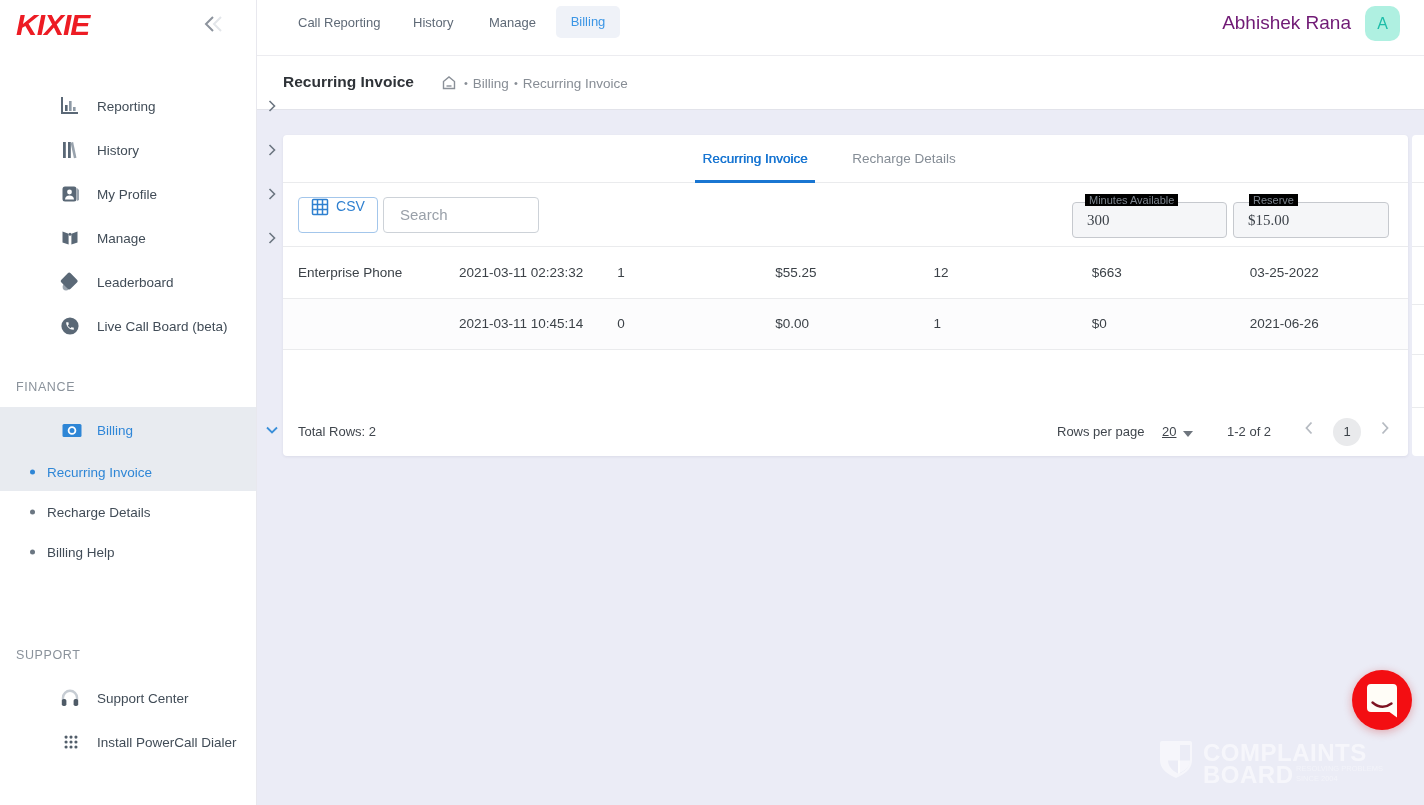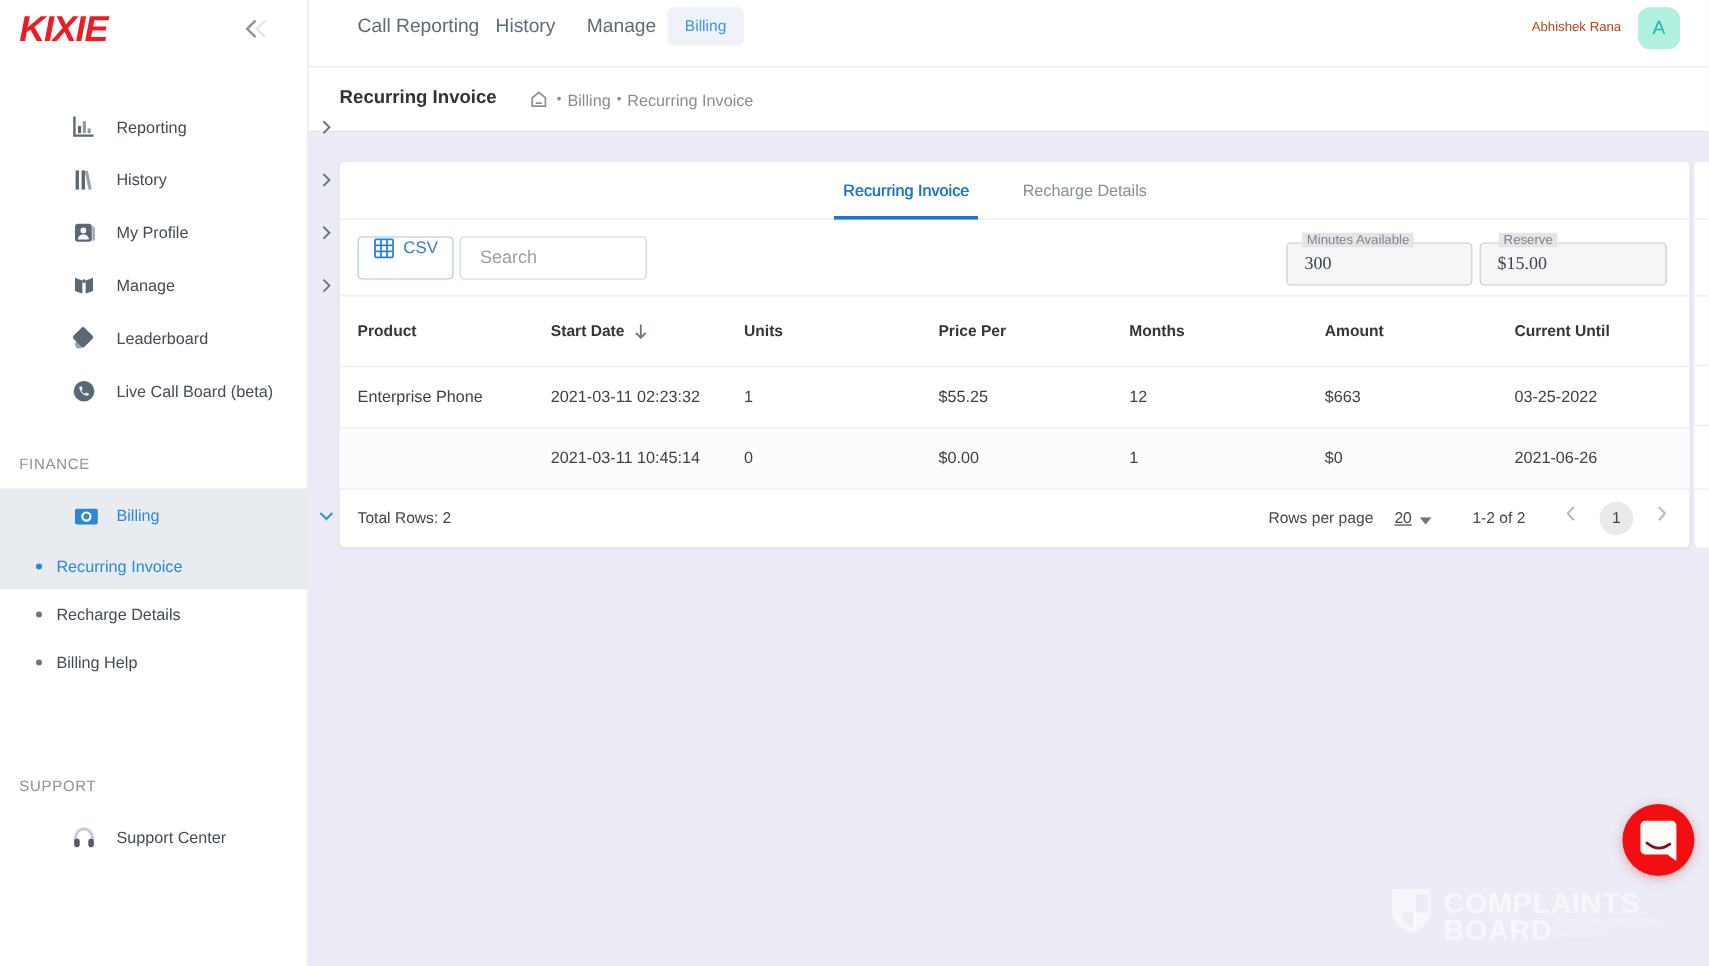--- a/index.html
+++ b/index.html
@@ -17,44 +17,44 @@
   .sec-label { position:absolute; left:16px; font-size:12.5px; color:#8a929b; letter-spacing:0.6px; }
   .hl { position:absolute; left:0; top:407px; width:256px; height:84px; background:#e8ebf0; }
   .sub-item { position:absolute; left:0; width:257px; height:40px; }
   .sub-item .bullet { position:absolute; left:30px; top:50%; transform:translateY(-50%); width:5px; height:5px; border-radius:50%; background:#6b7682; }
   .sub-item .sub-label { position:absolute; left:47px; top:50%; transform:translateY(-50%); font-size:13.5px; color:#414c57; }
   .sub-item.active .bullet { background:#2e86d6; }
   .sub-item.active .sub-label { color:#2e86d6; }
 
   
   #topnav { position:absolute; left:257px; top:0; width:1167px; height:56px; background:#fff; border-bottom:1px solid #ececf0; z-index:4; }
-  .nav-link { position:absolute; top:0; height:46px; line-height:46px; font-size:16px; color:#5f6a77; }
+  .nav-link { position:absolute; top:0; height:46px; line-height:46px; font-size:13px; color:#5f6a77; }
   .nav-chip { position:absolute; left:299px; top:6px; width:64px; height:32px; background:#eff2f8; border-radius:5px; line-height:32px; text-align:center; font-size:13px; color:#3c96e5; }
-  .username { position:absolute; right:73px; top:0; height:46px; line-height:46px; font-size:11px; color:#c2410c; }
+  .username { position:absolute; right:73px; top:0; height:46px; line-height:46px; font-size:19px; color:#701a75; }
   .avatar { position:absolute; left:1108px; top:6px; width:35px; height:35px; background:#aff0e1; border-radius:10px; text-align:center; line-height:35px; font-size:16px; color:#1cbda8; }
 
   
   #crumbbar { position:absolute; left:257px; top:56px; width:1167px; height:54px; background:#fff; border-bottom:1px solid #e2e3ea; z-index:3; }
   .page-title { position:absolute; left:26px; top:17px; font-size:15.5px; font-weight:bold; color:#2f3338; }
   .crumbs { position:absolute; left:184px; top:0; height:54px; display:flex; align-items:center; font-size:13.5px; color:#878d95; }
   .crumbs .dot { margin:0 5px; font-size:11px; }
 
   
   #card { position:absolute; left:283px; top:135px; width:1125px; height:321px; background:#fff; border-radius:4px; box-shadow:0 1px 3px rgba(40,40,80,0.08); z-index:2; }
   .tabbar { position:absolute; left:0; top:0; width:1125px; height:48px; border-bottom:1px solid #eaebed; }
   .tab { position:absolute; top:0; height:48px; line-height:48px; text-align:center; font-size:13.5px; }
   .tab.on { color:#1976d2; text-shadow:0.4px 0 #1976d2; }
   .tab.off { color:#858d96; }
   .tab-ind { position:absolute; left:412px; top:45px; width:120px; height:3px; background:#1976d2; }
   .toolbar { position:absolute; left:0; top:48px; width:1125px; height:64px; border-bottom:1px solid #eaebed; }
   .csv-btn { position:absolute; left:15px; top:14px; width:80px; height:36px; border:1px solid #a3c6eb; border-radius:4px; display:flex; align-items:flex-start; justify-content:center; gap:7px; color:#2f80d0; font-size:14px; }
   .search { position:absolute; left:100px; top:14px; width:156px; height:36px; border:1px solid #cdd2d8; border-radius:4px; line-height:34px; padding-left:16px; font-size:15px; color:#99a0a9; }
   .mui-field { position:absolute; top:19px; height:36px; background:#f5f6f8; border:1px solid #c6c9ce; border-radius:4px;font-family:Liberation Serif, serif; }
   .mui-field .val { position:absolute; left:14px; top:0; height:34px; line-height:34px; font-size:15px; color:#3d434a; }
-  .mui-label { position:absolute; top:11px; font-size:11px; color:#7c848e; background:#e5e5e5; padding:0 4px; z-index:2; }
+  .mui-label { position:absolute; top:11px; font-size:11px; color:#7c848e; background:#000000; padding:0 4px; z-index:2; }
 
   table.grid { position:absolute; left:0; top:112px; width:1125px; border-collapse:collapse; table-layout:fixed; }
   .grid th { height:58px; text-align:left; font-size:13px; color:#31363c; border-bottom:1px solid #eaebed; font-weight:bold; }
   .grid td { height:51px; font-size:13.5px; color:#3c4248; border-bottom:1px solid #eaebed; }
   .grid .c1 { padding-left:15px; width:176px; }
   .grid .c2 { width:161px; }
   .grid .c3 { width:162px; }
   .grid .c4 { width:159px; }
   .grid .c5 { width:163px; }
   .grid .c6 { width:158px; }
@@ -173,20 +173,36 @@
 
   <div class="sec-label" style="top:648px;">SUPPORT</div>
 
   <div class="menu-item" style="top:676px;">
     <svg class="mi-icon" viewBox="0 0 20 20">
         <path d="M3 13 v-3.2 a7 7 0 0 1 14 0 V13" fill="none" stroke="#c6ccd3" stroke-width="2.4"></path>
         <rect x="1.8" y="11" width="4.6" height="7" rx="1.8" fill="#4f5b67"></rect>
         <rect x="13.6" y="11" width="4.6" height="7" rx="1.8" fill="#4f5b67"></rect>
       </svg>
     <span class="mi-label">Support Center</span>
+  </div>
+  <div class="menu-item" style="top:720px;">
+    <svg class="mi-icon" viewBox="0 0 20 20" style="width:18px;height:18px;left:17px;">
+        <g fill="#525e6a">
+          <circle cx="4.5" cy="4.5" r="1.75"></circle>
+          <circle cx="10" cy="4.5" r="1.75"></circle>
+          <circle cx="15.5" cy="4.5" r="1.75"></circle>
+          <circle cx="4.5" cy="10" r="1.75"></circle>
+          <circle cx="10" cy="10" r="1.75"></circle>
+          <circle cx="15.5" cy="10" r="1.75"></circle>
+          <circle cx="4.5" cy="15.5" r="1.75"></circle>
+          <circle cx="10" cy="15.5" r="1.75"></circle>
+          <circle cx="15.5" cy="15.5" r="1.75"></circle>
+        </g>
+      </svg>
+    <span class="mi-label">Install PowerCall Dialer</span>
   </div>
 </div>
 
 <div id="topnav">
   <span class="nav-link" style="left:41px;">Call Reporting</span>
   <span class="nav-link" style="left:156px;">History</span>
   <span class="nav-link" style="left:232px;">Manage</span>
   <div class="nav-chip">Billing</div>
   <span class="username">Abhishek Rana</span>
   <div class="avatar">A</div>
@@ -228,31 +244,20 @@
       </div>
     <div class="mui-label" style="left:802px;">Minutes Available</div>
     <div class="mui-field" style="left:950px; width:156px;">
         <span class="val">$15.00</span>
       </div>
     <div class="mui-label" style="left:966px;">Reserve</div>
   </div>
 
   <table class="grid">
     <tbody>
-        <tr>
-      <th class="c1">Product</th>
-      <th class="c2">Start Date <svg width="14" height="14" viewBox="0 0 14 14" style="vertical-align:-3px; margin-left:3px;">
-              <path d="M7 1.5 V12 M3 8.5 L7 12.5 L11 8.5" fill="none" stroke="#6e757d" stroke-width="1.5"></path>
-            </svg></th>
-      <th class="c3">Units</th>
-      <th class="c4">Price Per</th>
-      <th class="c5">Months</th>
-      <th class="c6">Amount</th>
-      <th class="c7">Current Until</th>
-    </tr>
     <tr class="r1">
       <td class="c1">Enterprise Phone</td>
       <td>2021-03-11 02:23:32</td>
       <td>1</td>
       <td>$55.25</td>
       <td>12</td>
       <td>$663</td>
       <td>03-25-2022</td>
     </tr>
     <tr class="r2">

